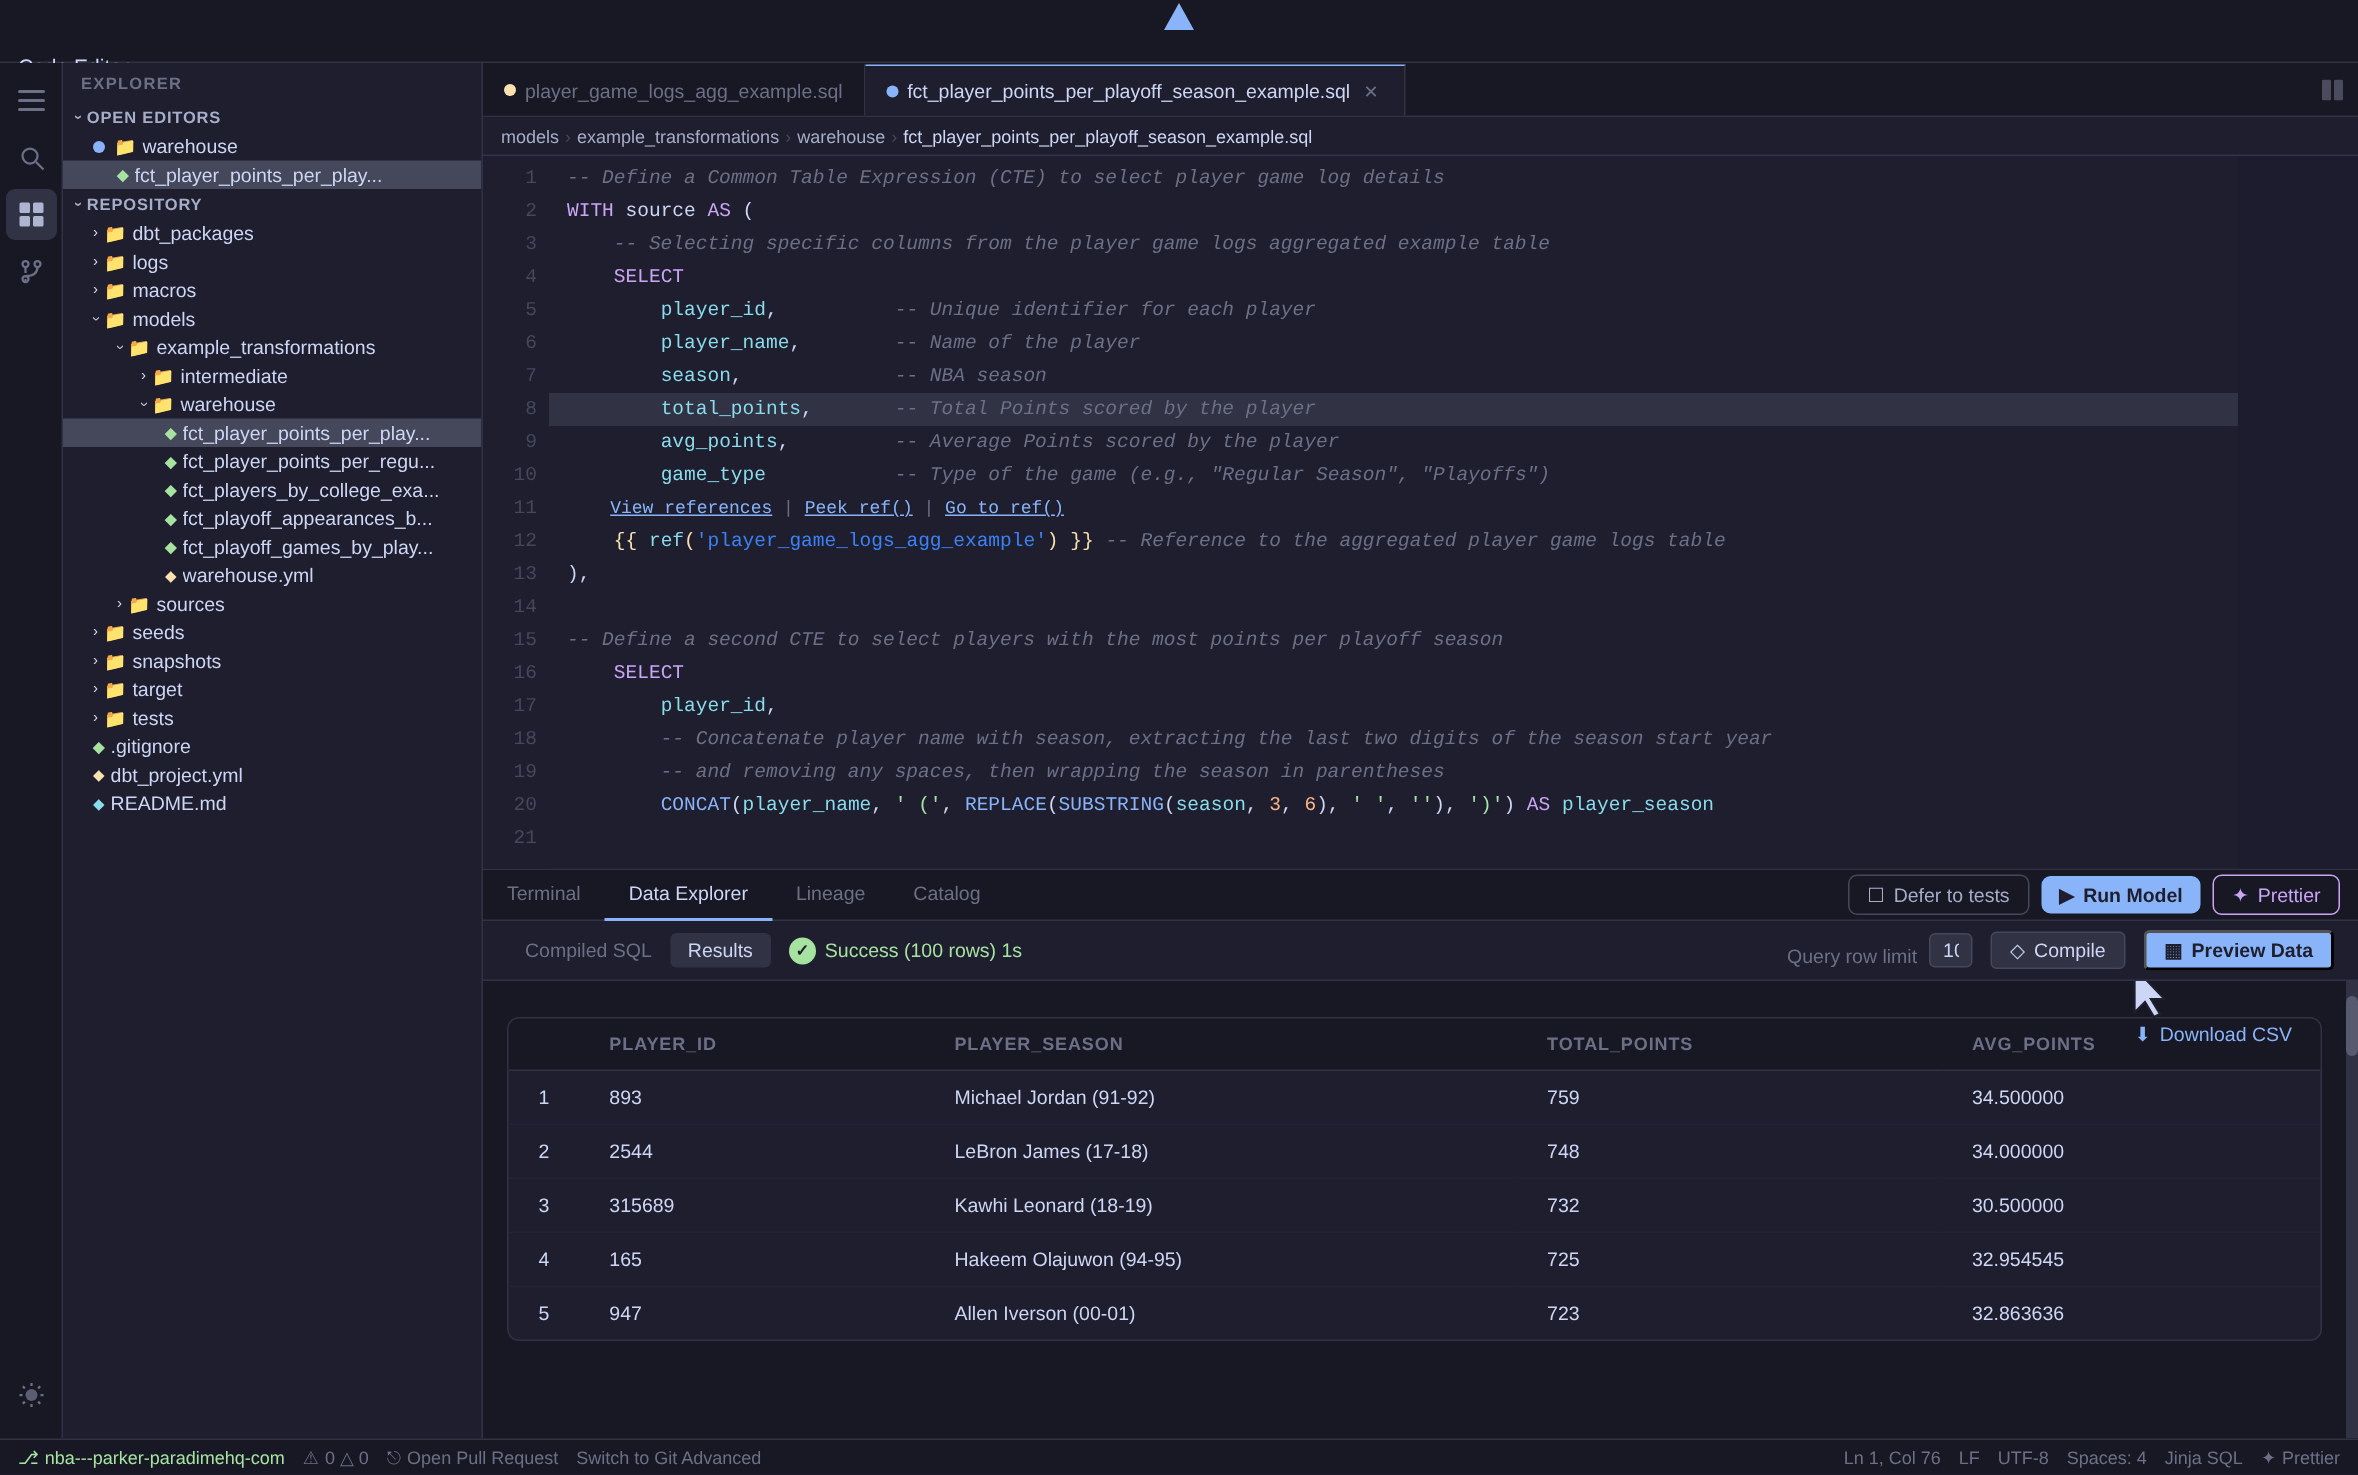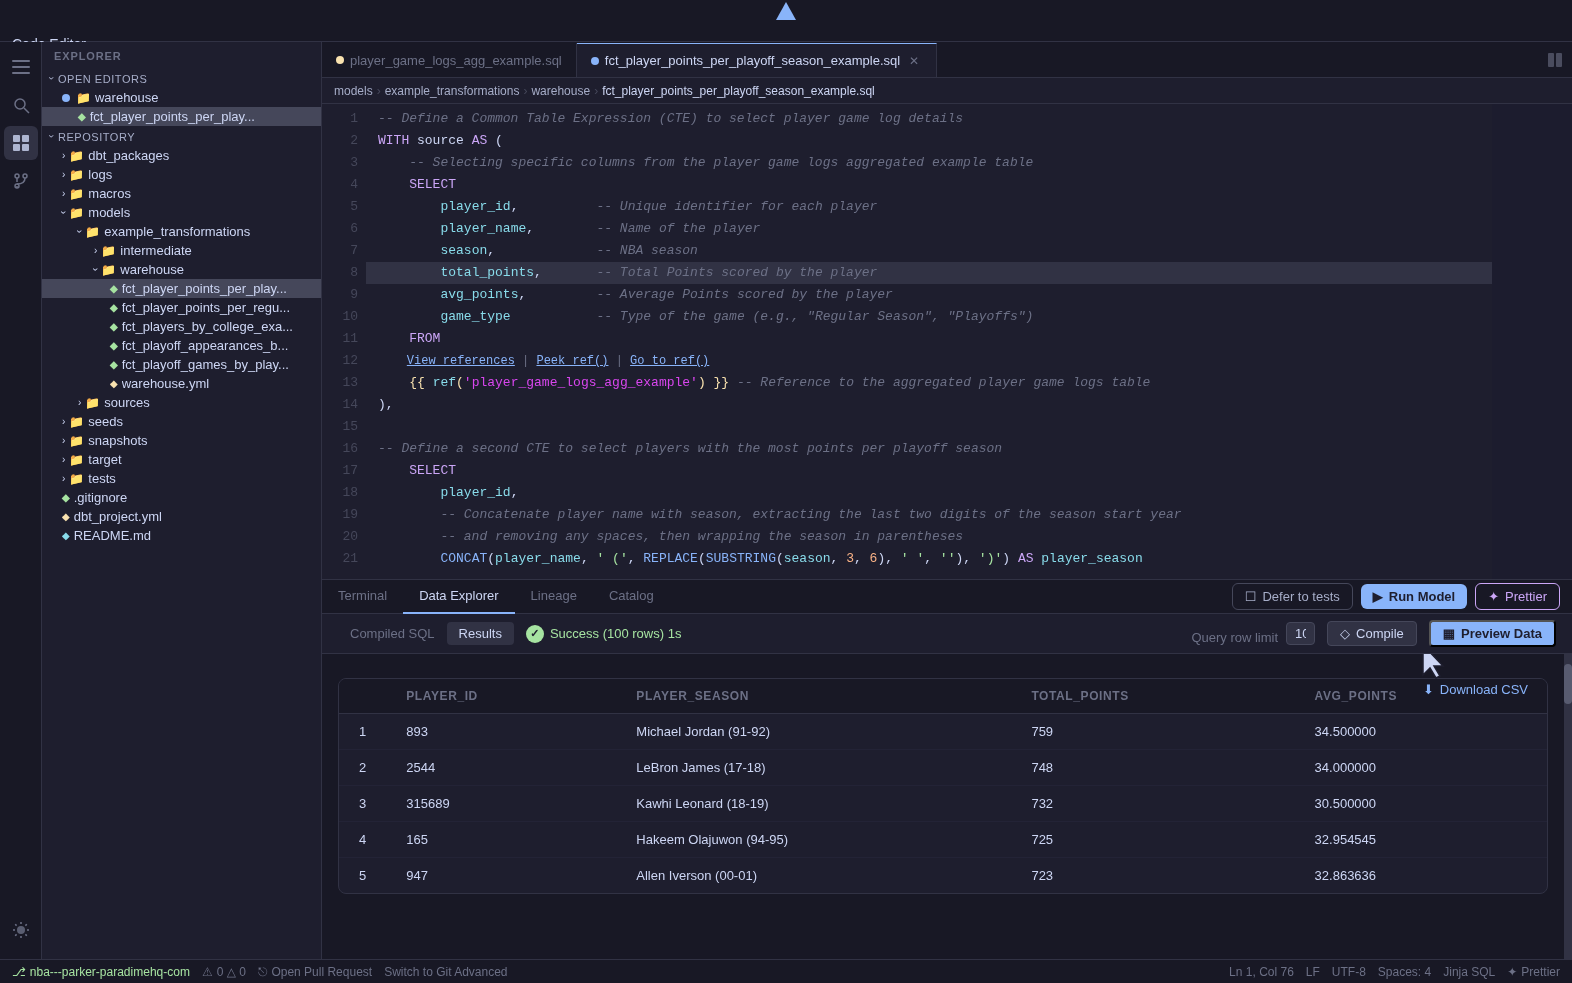--- a/index.html
+++ b/index.html
@@ -28,21 +28,21 @@
     .activity-spacer { flex: 1; }
 
     
     .sidebar { width: 280px; background: #1e1e2e; border-right: 1px solid #313244; display: flex; flex-direction: column; overflow: hidden; flex-shrink: 0; }
     .sidebar-header { padding: 8px 12px; font-size: 11px; font-weight: 700; color: #6c7086; letter-spacing: 0.08em; text-transform: uppercase; }
     .sidebar-content { flex: 1; overflow-y: auto; font-size: 13px; }
     .sidebar-content::-webkit-scrollbar { width: 4px; }
     .sidebar-content::-webkit-scrollbar-thumb { background: #45475a; border-radius: 2px; }
 
     .tree-section { margin-bottom: 2px; }
-    .tree-section-header { display: flex; align-items: flex-start; gap: 4px; padding: 3px 8px; cursor: pointer; color: #a6adc8; font-size: 11px; font-weight: 400; text-transform: uppercase; letter-spacing: 0.05em; }
+    .tree-section-header { display: flex; align-items: flex-start; gap: 4px; padding: 3px 8px; cursor: pointer; color: #a6adc8; font-size: 11px; font-weight: 700; text-transform: uppercase; letter-spacing: 0.05em; }
     .chevron { display: inline-block; font-size: 10px; transition: transform 0.15s; }
     .chevron.open { transform: rotate(90deg); }
 
     .tree-item { display: flex; align-items: center; gap: 4px; padding: 2px 8px; cursor: pointer; color: #cdd6f4; white-space: nowrap; overflow: hidden; text-overflow: ellipsis; }
     .tree-item.active { background: #45475a; }
     .tree-item .label { overflow: hidden; text-overflow: ellipsis; font-size: 13px; }
 
     .indent-1 { padding-left: 20px; }
     .indent-2 { padding-left: 36px; }
     .indent-3 { padding-left: 52px; }
@@ -427,23 +427,22 @@
         <span class="code-line c-comment">-- Define a Common Table Expression (CTE) to select player game log details</span>
         <span class="code-line c-default"><span class="c-keyword">WITH</span> source <span class="c-keyword">AS</span> (</span>
         <span class="code-line c-comment">    -- Selecting specific columns from the player game logs aggregated example table</span>
         <span class="code-line">    <span class="c-keyword">SELECT</span></span>
         <span class="code-line c-default">        <span class="c-col">player_id</span>,          <span class="c-comment">-- Unique identifier for each player</span></span>
         <span class="code-line c-default">        <span class="c-col">player_name</span>,        <span class="c-comment">-- Name of the player</span></span>
         <span class="code-line c-default">        <span class="c-col">season</span>,             <span class="c-comment">-- NBA season</span></span>
         <span class="code-line c-default hl">        <span class="c-col">total_points</span>,       <span class="c-comment">-- Total Points scored by the player</span></span>
         <span class="code-line c-default">        <span class="c-col">avg_points</span>,         <span class="c-comment">-- Average Points scored by the player</span></span>
         <span class="code-line c-default">        <span class="c-col">game_type</span>           <span class="c-comment">-- Type of the game (e.g., "Regular Season", "Playoffs")</span></span>
-        <span class="code-line">    <span class="c-keyword">FROM</span></span>
         <span class="code-line c-default" style="color:#6c7086;font-size:12px;">    <span class="inline-action">View references</span> | <span class="inline-action">Peek ref()</span> | <span class="inline-action">Go to ref()</span></span>
-        <span class="code-line c-ref">    <span style="color:#f9e2af">{{</span> <span style="color:#89dceb">ref</span>(<span style="color:#d946ef">'player_game_logs_agg_example'</span>) <span style="color:#f9e2af">}}</span> <span class="c-comment">-- Reference to the aggregated player game logs table</span></span>
+        <span class="code-line c-ref">    <span style="color:#f9e2af">{{</span> <span style="color:#89dceb">ref</span>(<span style="color:#3b82f6">'player_game_logs_agg_example'</span>) <span style="color:#f9e2af">}}</span> <span class="c-comment">-- Reference to the aggregated player game logs table</span></span>
         <span class="code-line c-default">),</span>
         <span class="code-line"> </span>
         <span class="code-line c-comment">-- Define a second CTE to select players with the most points per playoff season</span>
         <span class="code-line">    <span class="c-keyword">SELECT</span></span>
         <span class="code-line c-default">        <span class="c-col">player_id</span>,</span>
         <span class="code-line c-comment">        -- Concatenate player name with season, extracting the last two digits of the season start year</span>
         <span class="code-line c-comment">        -- and removing any spaces, then wrapping the season in parentheses</span>
         <span class="code-line c-default">        <span class="c-func">CONCAT</span>(<span class="c-col">player_name</span>, <span class="c-string">' ('</span>, <span class="c-func">REPLACE</span>(<span class="c-func">SUBSTRING</span>(<span class="c-col">season</span>, <span class="c-number">3</span>, <span class="c-number">6</span>), <span class="c-string">' '</span>, <span class="c-string">''</span>), <span class="c-string">')'</span>) <span class="c-keyword">AS</span> <span class="c-col">player_season</span></span>
       </div>
       <div class="minimap"></div>

